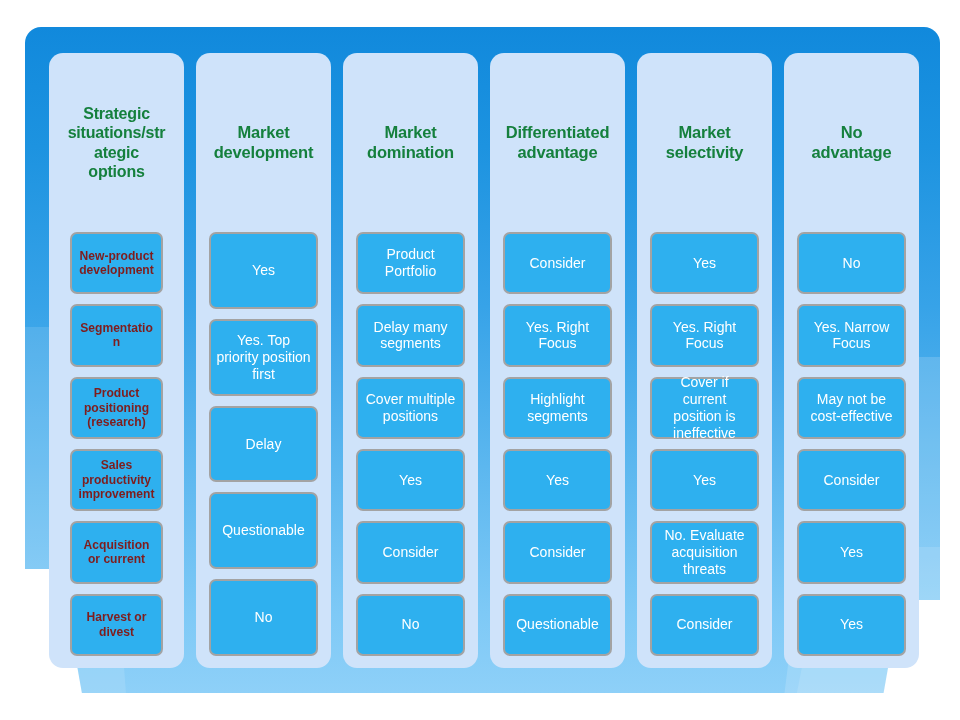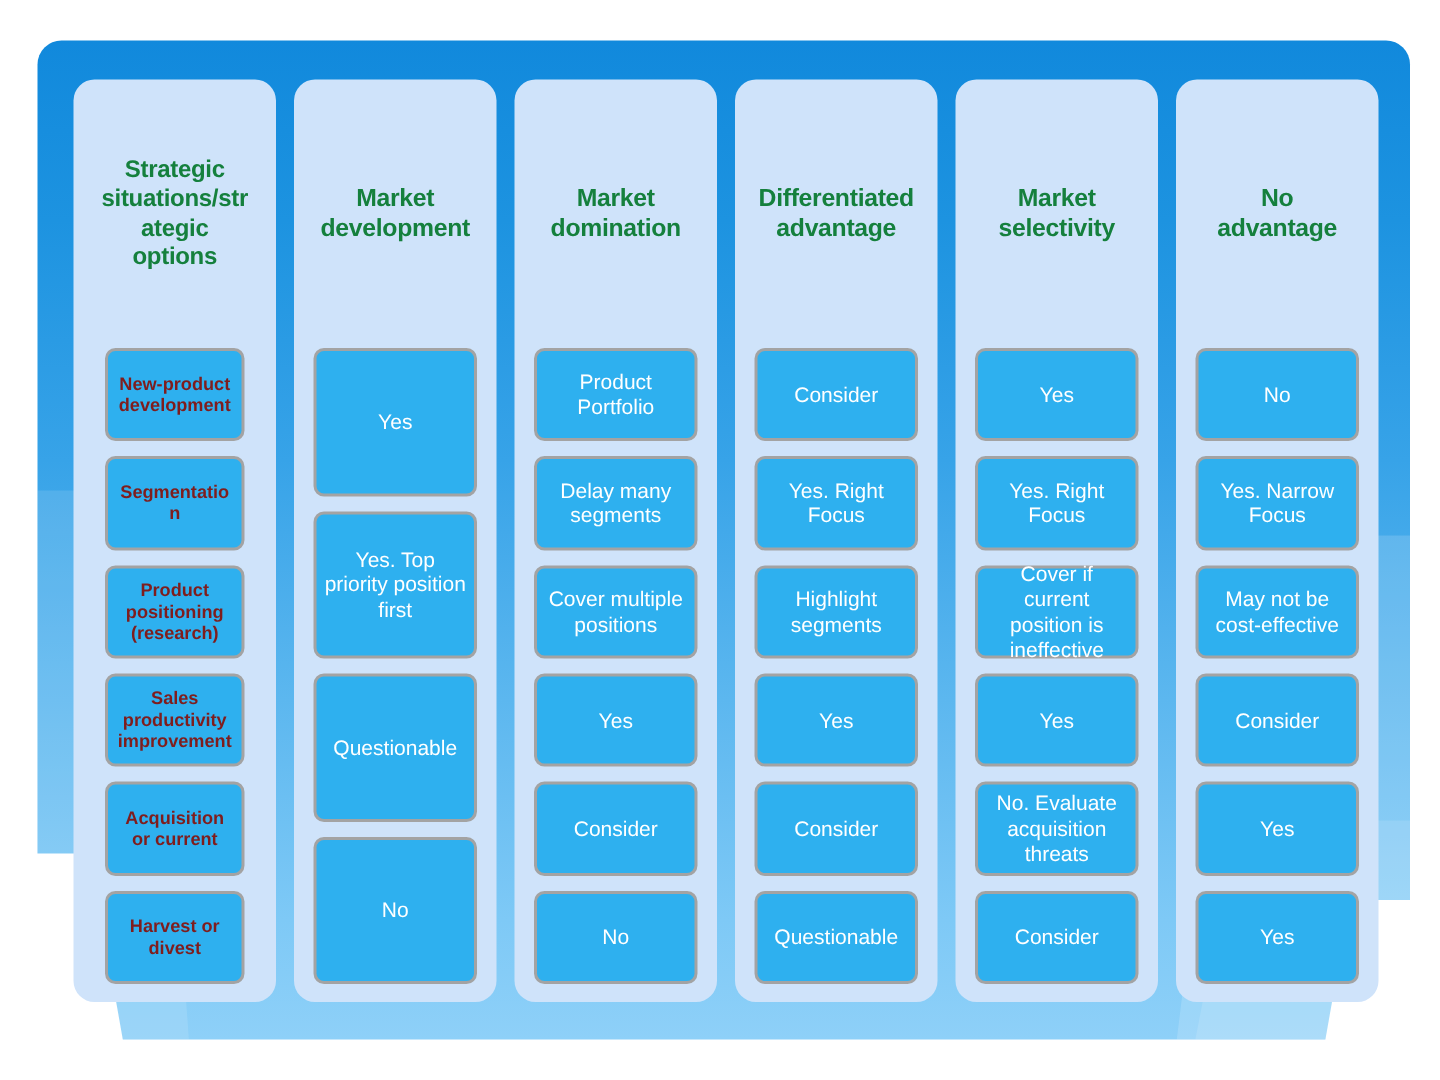--- a/index.html
+++ b/index.html
@@ -197,20 +197,21 @@
         <div class="cell">Acquisition  or current</div>
         <div class="cell">Harvest or divest</div>
       </div>
     </div>
 
     <div class="column">
       <div class="col-header">Market development</div>
       <div class="cells">
         <div class="cell">Yes</div>
         <div class="cell">Yes. Top priority position first</div>
+        <div class="cell">Delay</div>
         <div class="cell">Questionable</div>
         <div class="cell">No</div>
       </div>
     </div>
 
     <div class="column">
       <div class="col-header">Market domination</div>
       <div class="cells">
         <div class="cell">Product Portfolio</div>
         <div class="cell">Delay many segments</div>

